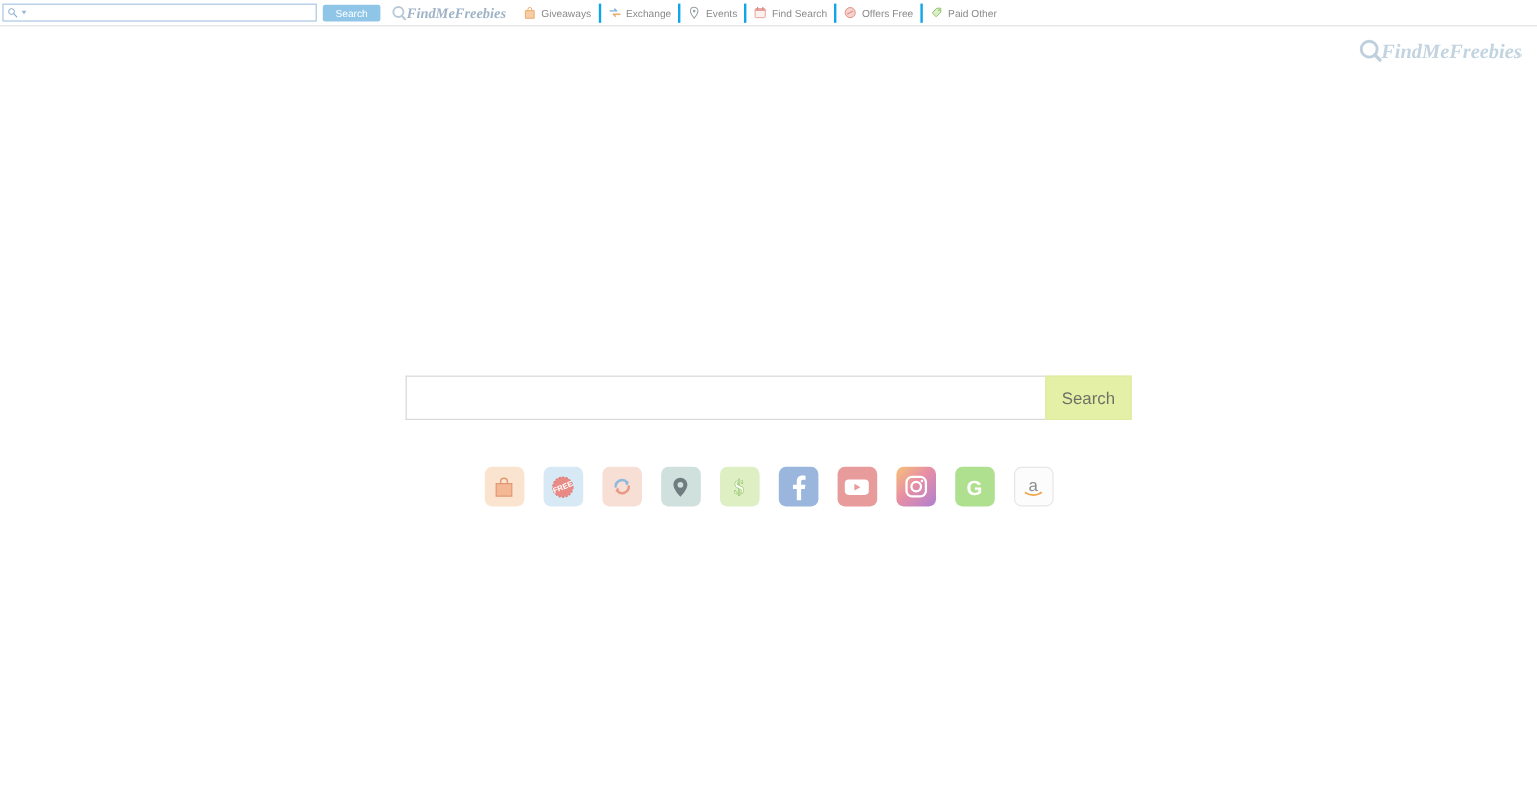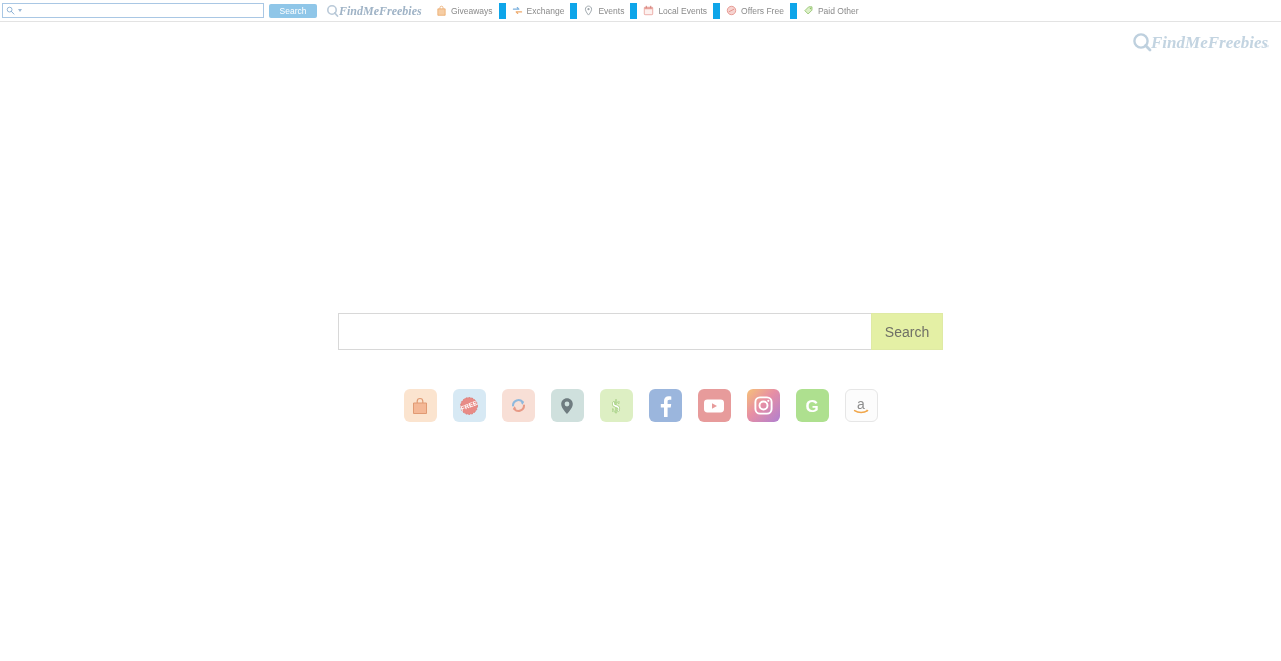--- a/index.html
+++ b/index.html
@@ -91,21 +91,21 @@
   #toolbar-links {
     display: flex;
     align-items: flex-start;
     margin-left: 8px;
   }
   .tb-link {
     display: flex;
     align-items: center;
     height: 16px;
     padding: 0 6px;
-    border-left: 7px solid #0ea5e9;
+    border-left: 2px solid #0ea5e9;
     text-decoration: none;
     color: #8a8a8a;
     font-size: 8.5px;
     white-space: nowrap;
     cursor: pointer;
   }
   .tb-link:first-child { border-left: none; }
   .tb-link .tb-ico {
     width: 11px; height: 11px;
     margin-right: 4px;
@@ -244,21 +244,21 @@
       <span>Events</span>
     </a>
 
     <a class="tb-link">
       <svg class="tb-ico" viewBox="0 0 12 12">
         <rect x="1.4" y="2.4" width="9.2" height="8.2" rx="0.8" fill="#fdf1ef" stroke="#e9a29b" stroke-width="0.9"></rect>
         <rect x="1.4" y="2.4" width="9.2" height="2.2" rx="0.8" fill="#e9a29b"></rect>
         <line x1="3.6" y1="1.3" x2="3.6" y2="3" stroke="#cf8079" stroke-width="1" stroke-linecap="round"></line>
         <line x1="8.4" y1="1.3" x2="8.4" y2="3" stroke="#cf8079" stroke-width="1" stroke-linecap="round"></line>
       </svg>
-      <span>Local Events</span>
+      <span>Find Search</span>
     </a>
 
     <a class="tb-link">
       <svg class="tb-ico" viewBox="0 0 12 12">
         <circle cx="6" cy="6" r="4.6" fill="#f6d3d0" stroke="#e38e86" stroke-width="0.9"></circle>
         <path d="M3.4 7.3l5-2.6" stroke="#e38e86" stroke-width="1" stroke-linecap="round"></path>
       </svg>
       <span>Offers Free</span>
     </a>
 

